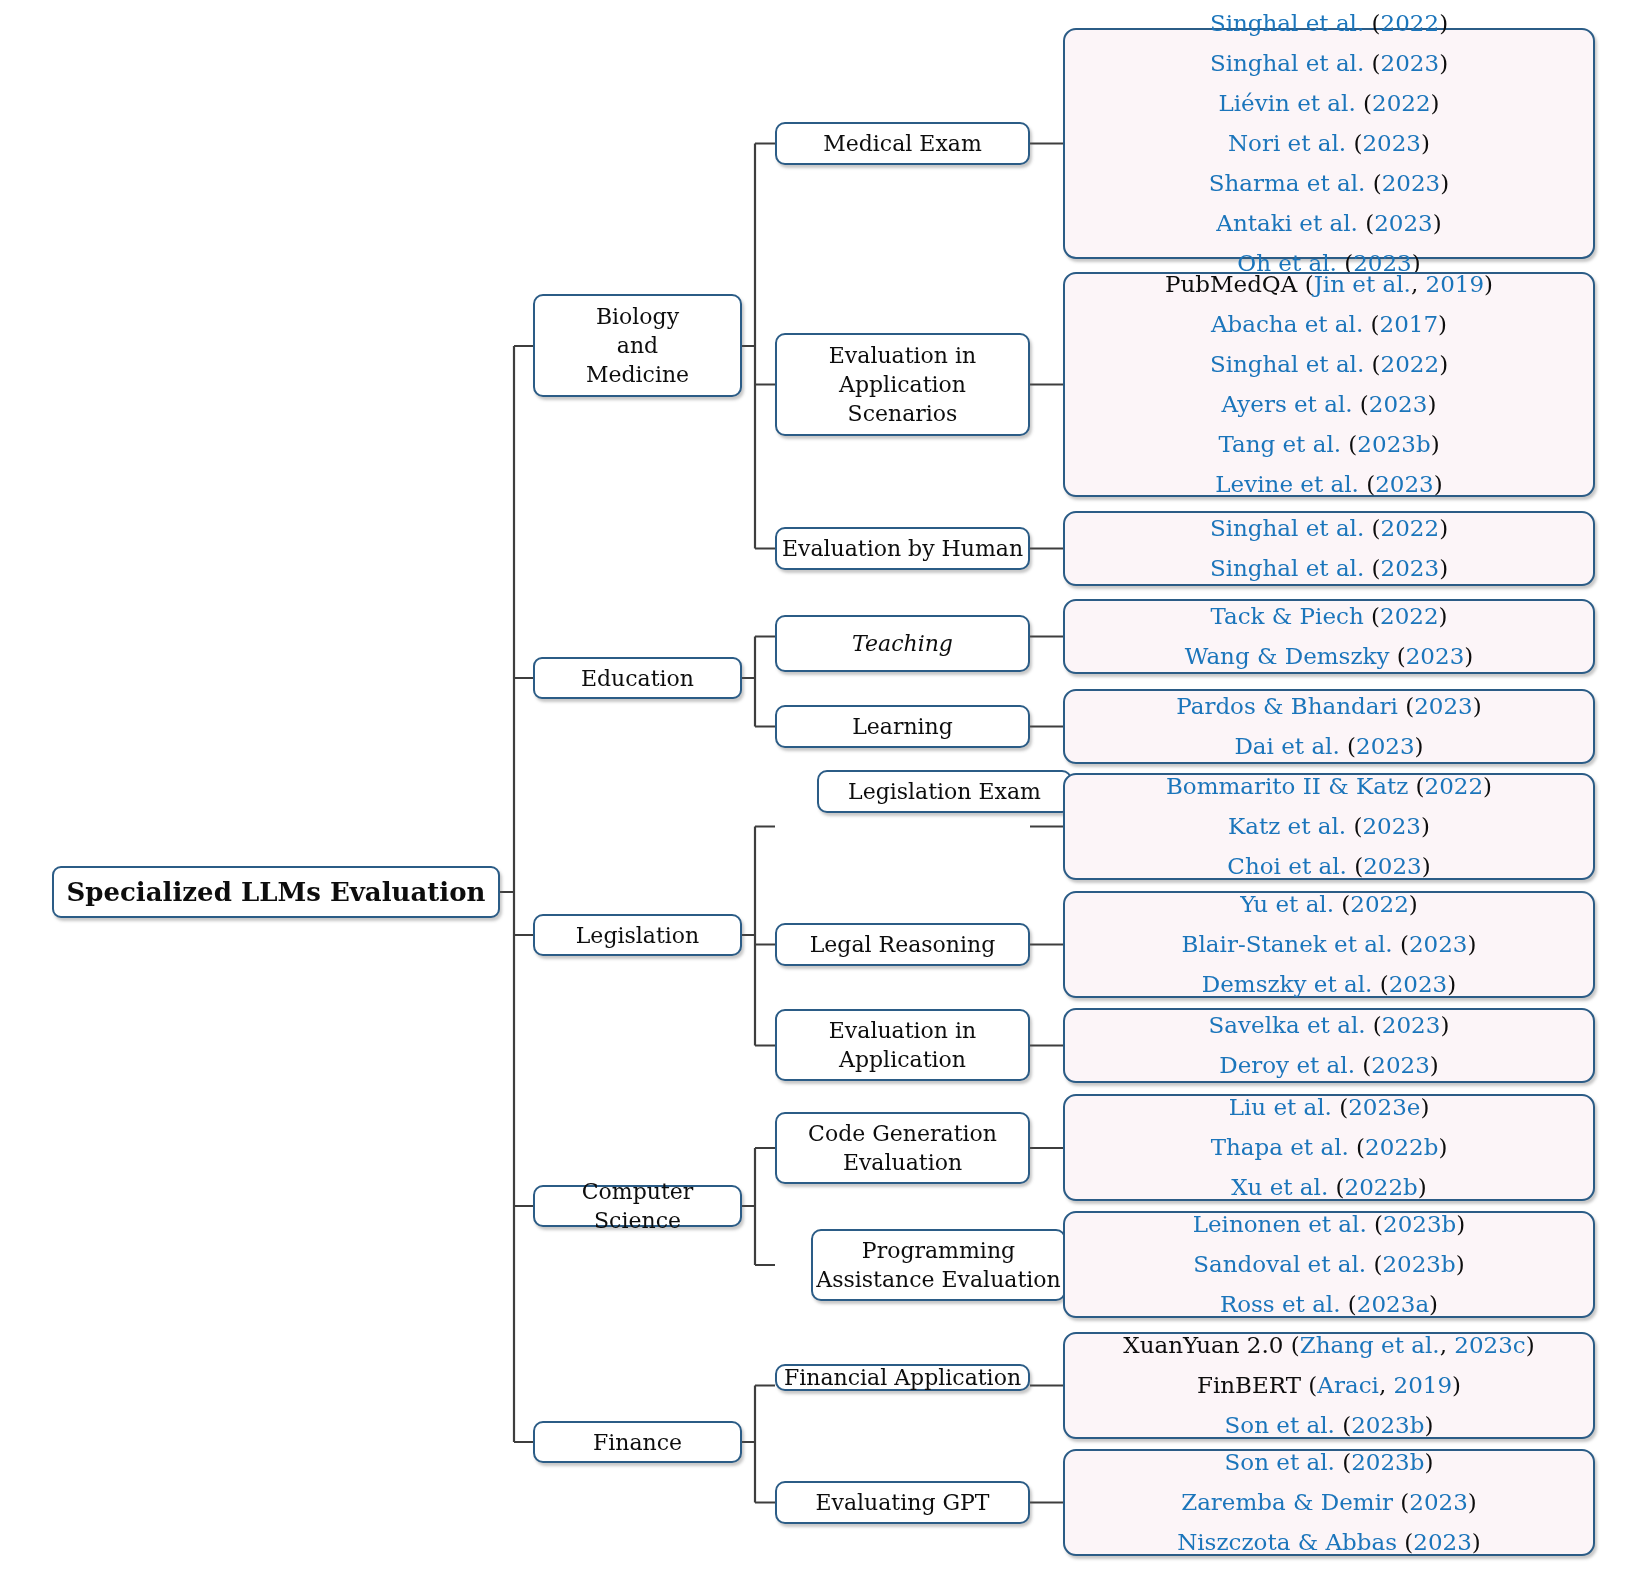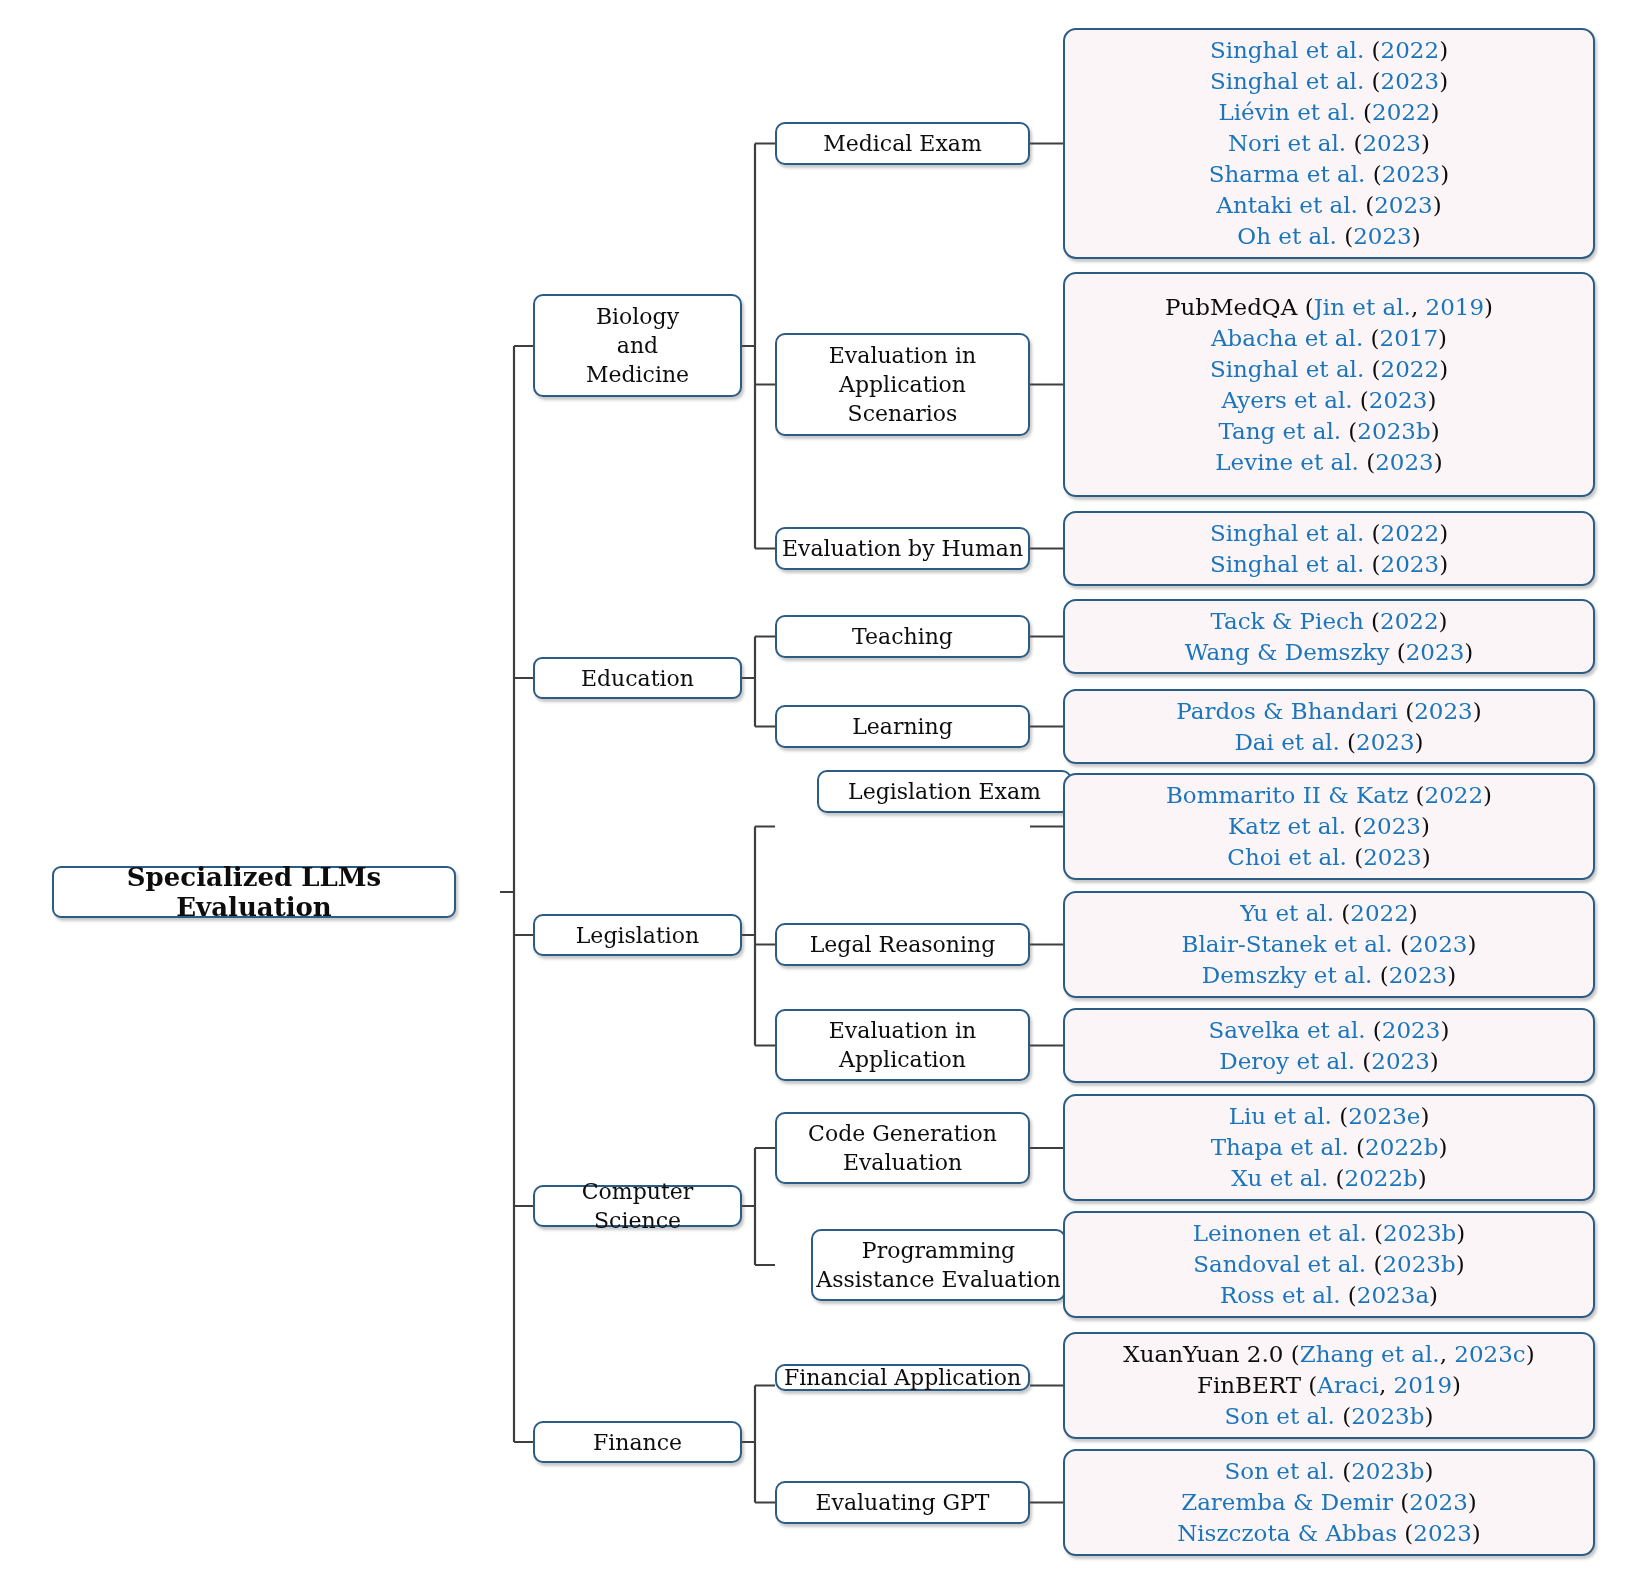--- a/index.html
+++ b/index.html
@@ -28,21 +28,21 @@
     text-align:center;color:var(--ink);
     box-shadow:2px 3px 3px rgba(95,95,95,.35);
   }
   .root{font-size:26px;font-weight:bold;border-radius:9px;}
   .lvl1,.lvl2{font-size:22px;line-height:29px;}
   .node .lbl{white-space:pre-line;}
   .refbox{
     background:var(--refbg);
     border-width:2.5px;border-radius:13px;
     flex-direction:column;
-    font-size:23px;line-height:31px;
+    font-size:23px;line-height:31px;gap:9px;
   }
   .ref-line{white-space:nowrap;}
   .seg-b{color:var(--link);}
   .seg-k{color:var(--ink);}
 </style>
 </head>
 <body>
 
 <div id="canvas">
 
@@ -54,21 +54,21 @@
       M742 346 H755 M755 143.5 V548.5 M755 143.5 H775 M755 384.5 H775 M755 548.5 H775
       M742 678 H755 M755 636.5 V726.5 M755 636.5 H775 M755 726.5 H775
       M742 935 H755 M755 826.5 V1045.5 M755 826.5 H775 M755 944.5 H775 M755 1045.5 H775
       M742 1206 H755 M755 1148 V1265 M755 1148 H775 M755 1265 H775
       M742 1442 H755 M755 1385.5 V1502.5 M755 1385.5 H775 M755 1502.5 H775
       M1030 143.5 H1063 M1030 384.5 H1063 M1030 548.5 H1063 M1030 636.5 H1063
       M1030 726.5 H1063 M1030 826.5 H1063 M1030 944.5 H1063 M1030 1045.5 H1063
       M1030 1148 H1063 M1030 1265 H1063 M1030 1385.5 H1063 M1030 1502.5 H1063"></path>
   </svg>
 
-  <div class="node root" style="left:52px;top:866px;width:404px;height:52px;">
+  <div class="node root" style="left:52px;top:866px;width:448px;height:52px;">
     <span class="lbl">Specialized LLMs Evaluation</span>
   </div>
 
   <div class="node lvl1" style="left:533px;top:294px;width:209px;height:103px;">
     <span class="lbl">Biology
 and
 Medicine</span>
   </div>
   <div class="node lvl1" style="left:533px;top:657px;width:209px;height:42px;border-radius:9px;">
     <span class="lbl">Education</span>
@@ -87,21 +87,21 @@
     <span class="lbl">Medical Exam</span>
   </div>
   <div class="node lvl2" style="left:775px;top:333px;width:255px;height:103px;">
     <span class="lbl">Evaluation in
 Application
 Scenarios</span>
   </div>
   <div class="node lvl2" style="left:775px;top:527px;width:255px;height:43px;">
     <span class="lbl">Evaluation by Human</span>
   </div>
-  <div class="node lvl2" style="left:775px;top:615px;width:255px;height:43px;">
+  <div class="node lvl2" style="left:775px;top:615px;width:255px;height:57px;font-style:italic;">
     <span class="lbl">Teaching</span>
   </div>
   <div class="node lvl2" style="left:775px;top:705px;width:255px;height:43px;">
     <span class="lbl">Learning</span>
   </div>
   <div class="node lvl2" style="left:775px;top:770px;width:255px;height:43px;margin-left:42px;">
     <span class="lbl">Legislation Exam</span>
   </div>
   <div class="node lvl2" style="left:775px;top:923px;width:255px;height:43px;">
     <span class="lbl">Legal Reasoning</span>

